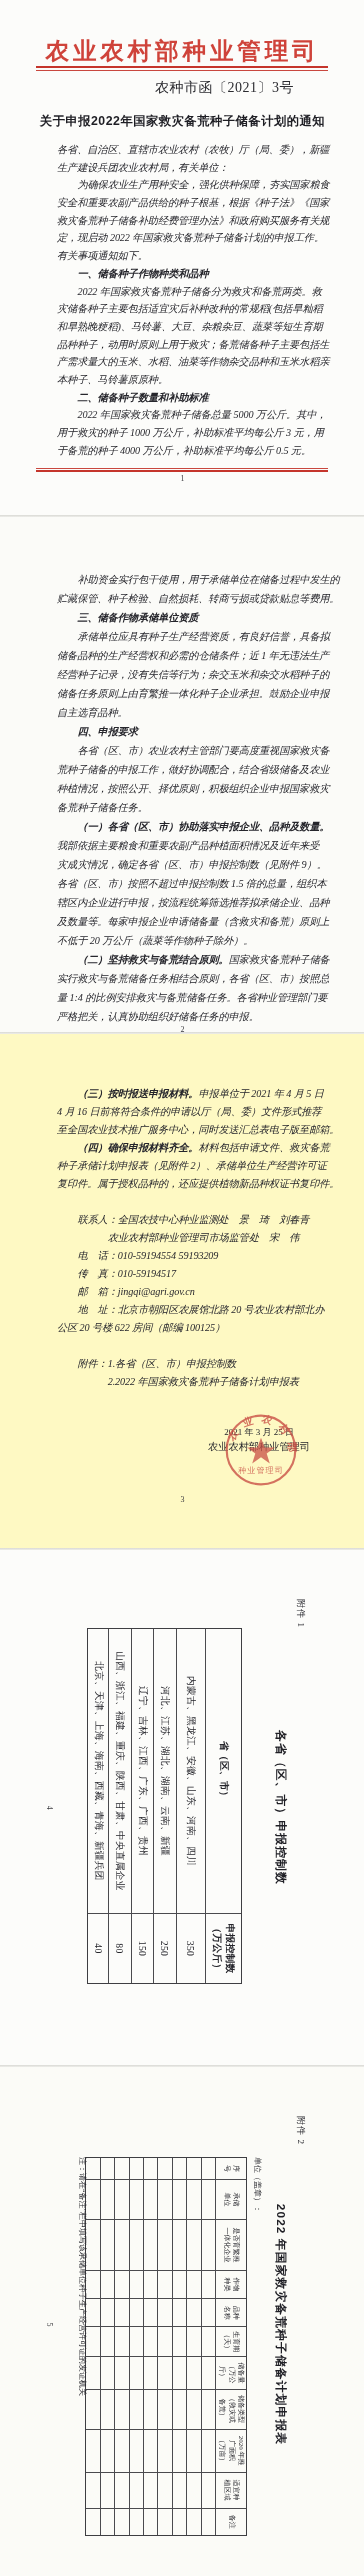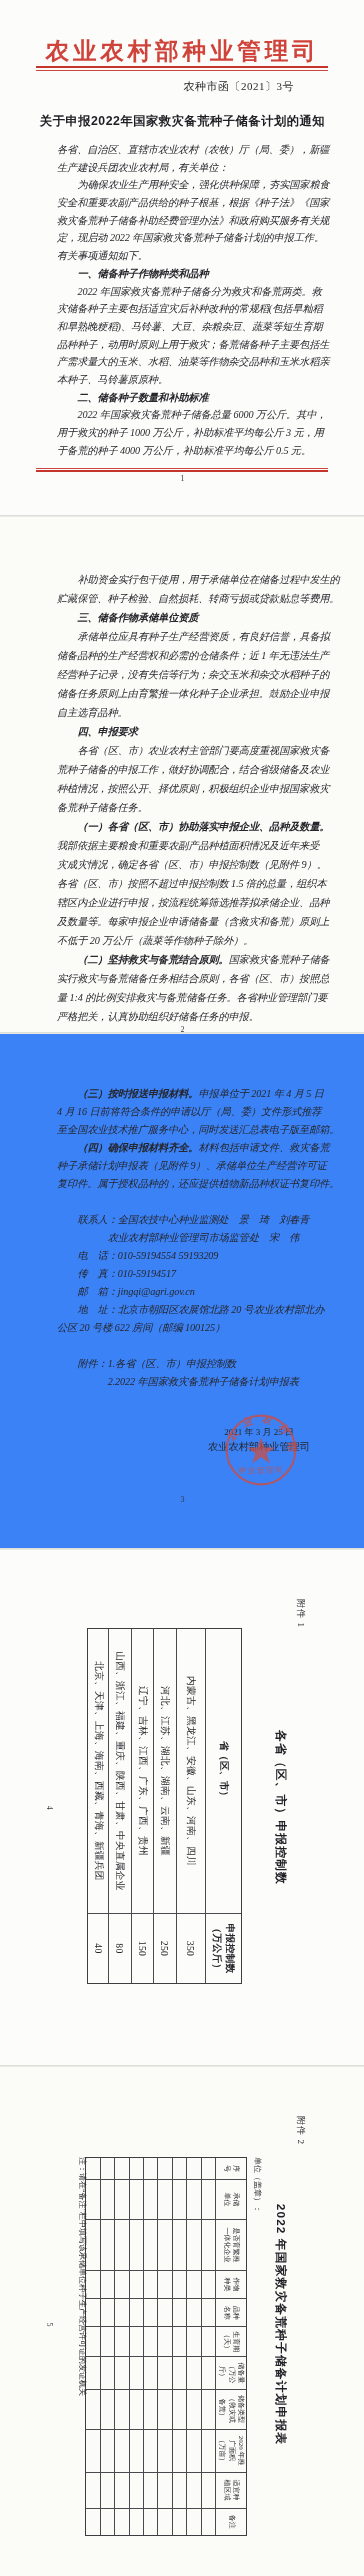--- a/index.html
+++ b/index.html
@@ -1,29 +1,29 @@
 <!DOCTYPE html>
 <html style="font-size:8.6px"><head>
 <meta charset="utf-8">
 <style>
   html,body{margin:0;padding:0;}
   body{background:#e9e9e5;font-family:"Liberation Serif","DejaVu Serif",serif;}
   #stage{position:relative;width:365px;height:2576px;overflow:hidden;background:#fbfbf8;margin:0;}
   .page{position:absolute;left:0;width:365px;background:#fcfcfa;}
   #page1{top:0;height:516px;}
   #page2{top:516px;height:517px;background:#fbfbf8;}
-  #page3{top:1033px;height:516px;background:#3b82f6;}
+  #page3{top:1033px;height:516px;background:#fef9c3;}
   .separator{position:absolute;left:0;width:365px;height:2.1px;background:linear-gradient(#d9d9d4,#eeeeea);z-index:3;}
 
   
   .agency{position:absolute;left:0;top:35px;width:365px;text-align:center;
     color:#cf433a;font-size:23.6px;font-weight:bold;letter-spacing:3.8px;font-family:"Liberation Serif","DejaVu Serif",serif;}
   .rule-thick{position:absolute;left:36px;width:292px;height:2.1px;background:#c5352c;}
   .rule-thin{position:absolute;left:36px;width:292px;height:0.8px;background:#c9473e;}
-  .docnum{position:absolute;right:71px;top:79px;font-size:11px;color:#2b2b30;letter-spacing:0.5px;}
+  .docnum{position:absolute;right:71px;top:79px;font-size:14px;color:#2b2b30;letter-spacing:0.5px;}
   .doctitle{position:absolute;left:0;top:113px;width:365px;text-align:center;
     font-size:12.3px;font-weight:bold;color:#1e1e24;letter-spacing:0.5px;font-family:"Liberation Sans","DejaVu Sans",sans-serif;}
 
   
   .textblock{position:absolute;left:57px;width:263px;color:#26262c;font-size:10.2px;letter-spacing:-0.1px;}
   .bodyline{white-space:nowrap;font-style:italic;}
   .bodyline .lead{font-family:"Liberation Sans","DejaVu Sans",sans-serif;}
   .p1 .bodyline{height:17.7px;line-height:17.7px;}
   .p2 .bodyline{height:19px;line-height:19px;}
   .p3 .bodyline{height:18px;line-height:18px;}
@@ -93,21 +93,21 @@
         <div class="bodyline"><b class="lead"></b><span>定，现启动 2022 年国家救灾备荒种子储备计划的申报工作。</span></div>
         <div class="bodyline"><b class="lead"></b><span>有关事项通知如下。</span></div>
         <div class="bodyline bold indent"><b class="lead"></b><span>一、储备种子作物种类和品种</span></div>
         <div class="bodyline indent"><b class="lead"></b><span>2022 年国家救灾备荒种子储备分为救灾和备荒两类。救</span></div>
         <div class="bodyline"><b class="lead"></b><span>灾储备种子主要包括适宜灾后补种改种的常规稻(包括早籼稻</span></div>
         <div class="bodyline"><b class="lead"></b><span>和早熟晚粳稻)、马铃薯、大豆、杂粮杂豆、蔬菜等短生育期</span></div>
         <div class="bodyline"><b class="lead"></b><span>品种种子，动用时原则上用于救灾；备荒储备种子主要包括生</span></div>
         <div class="bodyline"><b class="lead"></b><span>产需求量大的玉米、水稻、油菜等作物杂交品种和玉米水稻亲</span></div>
         <div class="bodyline"><b class="lead"></b><span>本种子、马铃薯原原种。</span></div>
         <div class="bodyline bold indent"><b class="lead"></b><span>二、储备种子数量和补助标准</span></div>
-        <div class="bodyline indent"><b class="lead"></b><span>2022 年国家救灾备荒种子储备总量 6000 万公斤。其中，</span></div>
+        <div class="bodyline indent"><b class="lead"></b><span>2022 年国家救灾备荒种子储备总量 5000 万公斤。其中，</span></div>
         <div class="bodyline"><b class="lead"></b><span>用于救灾的种子 1000 万公斤，补助标准平均每公斤 3 元，用</span></div>
         <div class="bodyline"><b class="lead"></b><span>于备荒的种子 4000 万公斤，补助标准平均每公斤 0.5 元。</span></div>
       </div>
 
     <div class="rule-thin" style="top:468px"></div>
     <div class="rule-thick" style="top:470px"></div>
     <div class="pagenum" style="top:474px">1</div>
   </div>
 
   <div class="separator" style="top:515px"></div>
@@ -145,21 +145,21 @@
 
   <div class="separator" style="top:1032px"></div>
 
   <div class="page" id="page3">
     <div class="textblock p3" style="top:52px">
 
     <div class="bodyline indent"><b class="lead">（三）按时报送申报材料。</b><span>申报单位于 2021 年 4 月 5 日</span></div>
         <div class="bodyline"><b class="lead"></b><span>4 月 16 日前将符合条件的申请以厅（局、委）文件形式推荐</span></div>
         <div class="bodyline"><b class="lead"></b><span>至全国农业技术推广服务中心，同时发送汇总表电子版至邮箱。</span></div>
         <div class="bodyline indent"><b class="lead">（四）确保申报材料齐全。</b><span>材料包括申请文件、救灾备荒</span></div>
-        <div class="bodyline"><b class="lead"></b><span>种子承储计划申报表（见附件 9）、承储单位生产经营许可证</span></div>
+        <div class="bodyline"><b class="lead"></b><span>种子承储计划申报表（见附件 2）、承储单位生产经营许可证</span></div>
         <div class="bodyline"><b class="lead"></b><span>复印件。属于授权品种的，还应提供植物新品种权证书复印件。</span></div>
         <div class="bodyline blank"><b class="lead"></b><span></span></div>
         <div class="bodyline indent"><b class="lead"></b><span>联系人：全国农技中心种业监测处　景　琦　刘春青</span></div>
         <div class="bodyline indent"><b class="lead"></b><span>　　　农业农村部种业管理司市场监管处　宋　伟</span></div>
         <div class="bodyline indent"><b class="lead"></b><span>电　话：010-59194554 59193209</span></div>
         <div class="bodyline indent"><b class="lead"></b><span>传　真：010-59194517</span></div>
         <div class="bodyline indent"><b class="lead"></b><span>邮　箱：jingqi@agri.gov.cn</span></div>
         <div class="bodyline indent"><b class="lead"></b><span>地　址：北京市朝阳区农展馆北路 20 号农业农村部北办</span></div>
         <div class="bodyline"><b class="lead"></b><span>公区 20 号楼 622 房间（邮编 100125）</span></div>
         <div class="bodyline blank"><b class="lead"></b><span></span></div>

